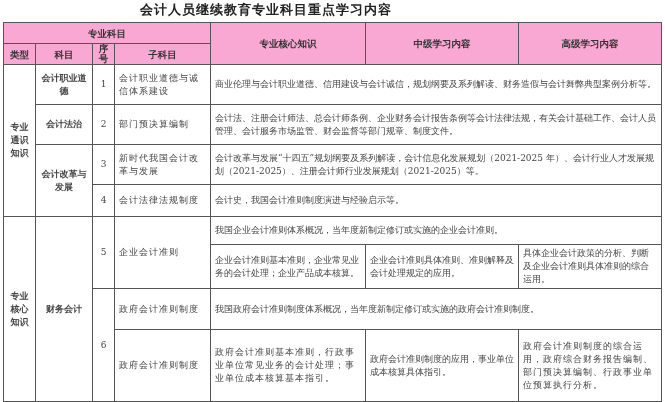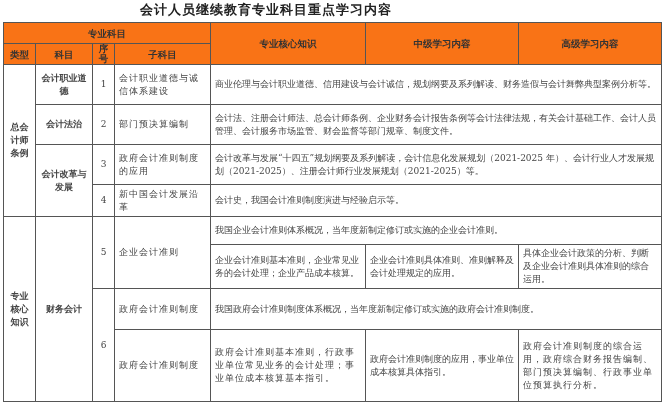--- a/index.html
+++ b/index.html
@@ -4,21 +4,21 @@
 <style>
   html, body { margin: 0; padding: 0; background: #ffffff; }
   body { width: 665px; height: 402px; overflow: hidden; position: relative;
          font-family: "DejaVu Serif", "Liberation Serif", serif; color: #3a3a3a; }
   .title { position: absolute; left: 0; top: 1px; width: 532px; text-align: center;
            font-size: 13px; font-weight: bold; color: #222; letter-spacing: 1px; line-height: 18px; }
   table.main { position: absolute; left: 3px; top: 22px; width: 658px; border-collapse: collapse;
                table-layout: fixed; }
   table.main td { border: 1px solid #555; padding: 2px 4px; font-size: 9px; line-height: 13px;
                   vertical-align: middle; color: #444; word-break: break-all; }
-  table.main td.hd { background: #f97316; font-weight: bold; text-align: center; color: #333; font-size: 9.5px; }
+  table.main td.hd { background: #f9a8d4; font-weight: bold; text-align: center; color: #333; font-size: 9.5px; }
   td.bold { font-weight: bold; color: #333; text-align: center; }
   td.seq { text-align: center; }
   .sub { letter-spacing: 1px; margin-top: 24px; }
 </style>
 </head>
 <body>
 
 <div class="title">会计人员继续教育专业科目重点学习内容</div>
 
 <table class="main">
@@ -39,44 +39,44 @@
     <td class="hd" rowspan="2">高级学习内容</td>
   </tr>
   <tr style="height:17px">
     <td class="hd">类型</td>
     <td class="hd">科目</td>
     <td class="hd" style="padding:0 2px;line-height:10px">序号</td>
     <td class="hd">子科目</td>
   </tr>
 
   <tr style="height:40px">
-    <td class="bold" rowspan="4" style="padding:2px 3px">总会计师条例</td>
+    <td class="bold" rowspan="4" style="padding:2px 3px">专业通识知识</td>
     <td class="bold">会计职业道德</td>
     <td class="seq">1</td>
     <td class="sub">会计职业道德与诚信体系建设</td>
     <td colspan="3">商业伦理与会计职业道德、信用建设与会计诚信，规划纲要及系列解读、财务造假与会计舞弊典型案例分析等。</td>
   </tr>
 
   <tr style="height:40px">
     <td class="bold">会计法治</td>
     <td class="seq">2</td>
     <td class="sub">部门预决算编制</td>
     <td colspan="3">会计法、注册会计师法、总会计师条例、企业财务会计报告条例等会计法律法规，有关会计基础工作、会计人员管理、会计服务市场监管、财会监督等部门规章、制度文件。</td>
   </tr>
 
   <tr style="height:40px">
     <td class="bold" rowspan="2">会计改革与发展</td>
     <td class="seq">3</td>
-    <td class="sub">政府会计准则制度的应用</td>
+    <td class="sub">新时代我国会计改革与发展</td>
     <td colspan="3">会计改革与发展“十四五”规划纲要及系列解读，会计信息化发展规划（2021-2025 年）、会计行业人才发展规划（2021-2025）、注册会计师行业发展规划（2021-2025）等。</td>
   </tr>
 
   <tr style="height:32px">
     <td class="seq">4</td>
-    <td class="sub">新中国会计发展沿革</td>
+    <td class="sub">会计法律法规制度</td>
     <td colspan="3">会计史，我国会计准则制度演进与经验启示等。</td>
   </tr>
 
   <tr style="height:28px">
     <td class="bold" rowspan="4" style="padding:2px 3px">专业核心知识</td>
     <td class="bold" rowspan="4">财务会计</td>
     <td class="seq" rowspan="2">5</td>
     <td class="sub" rowspan="2">企业会计准则</td>
     <td colspan="3">我国企业会计准则体系概况，当年度新制定修订或实施的企业会计准则。</td>
   </tr>

